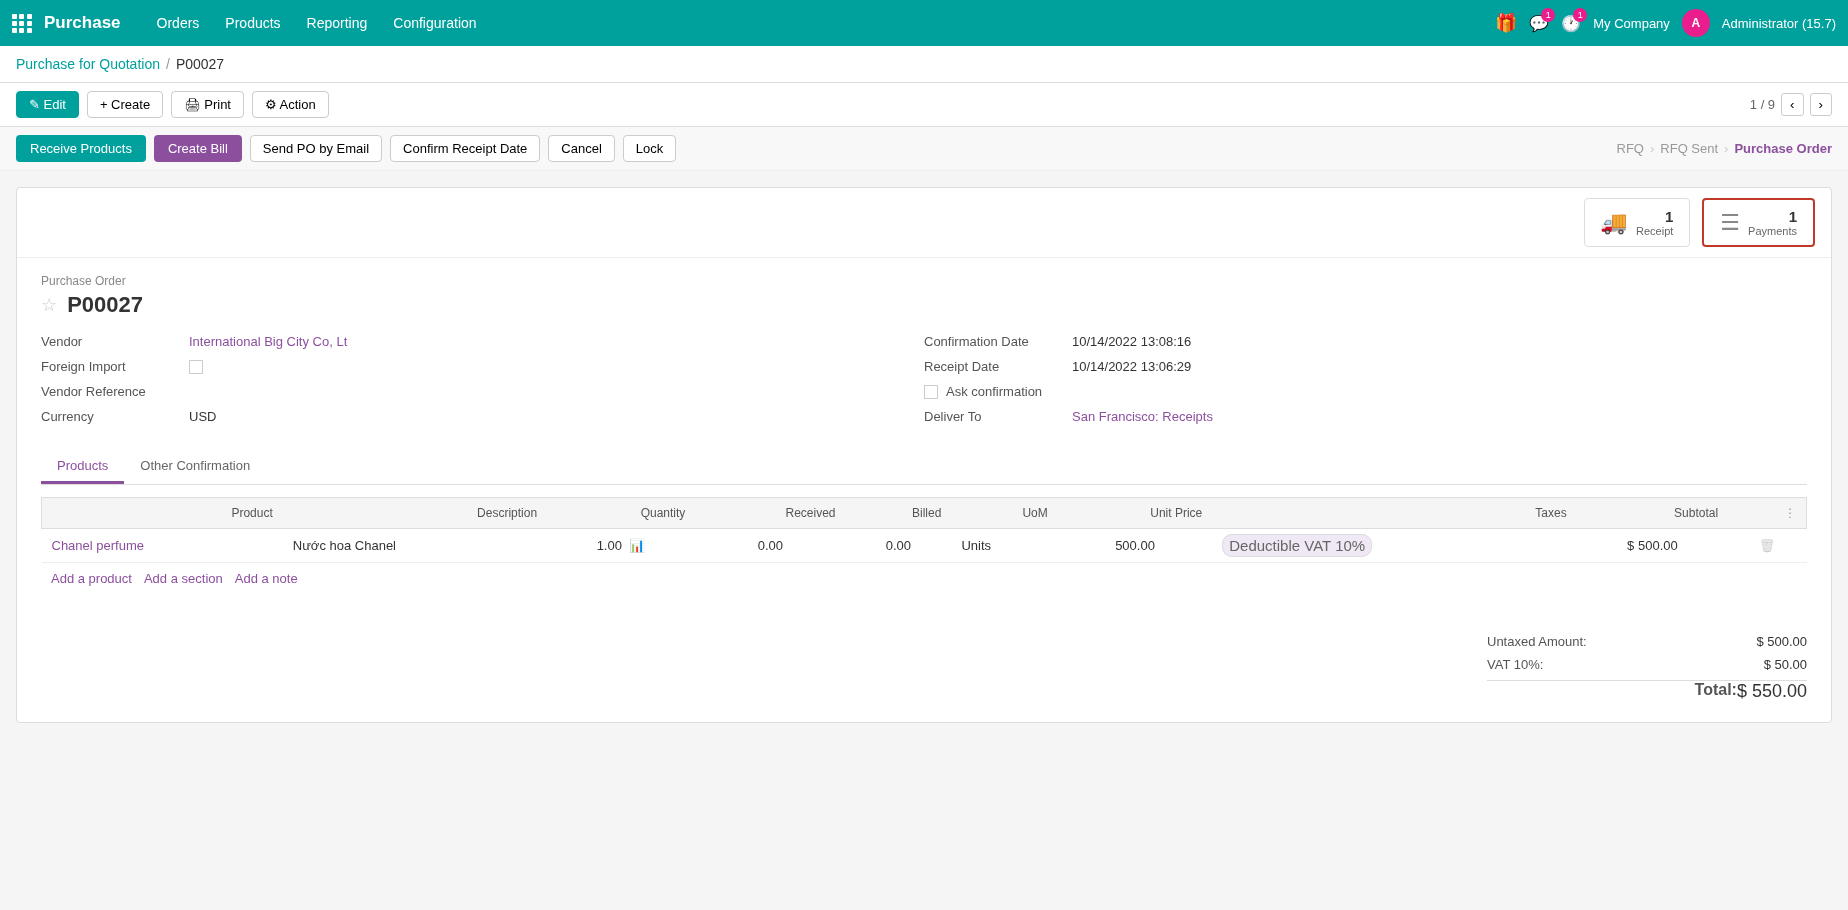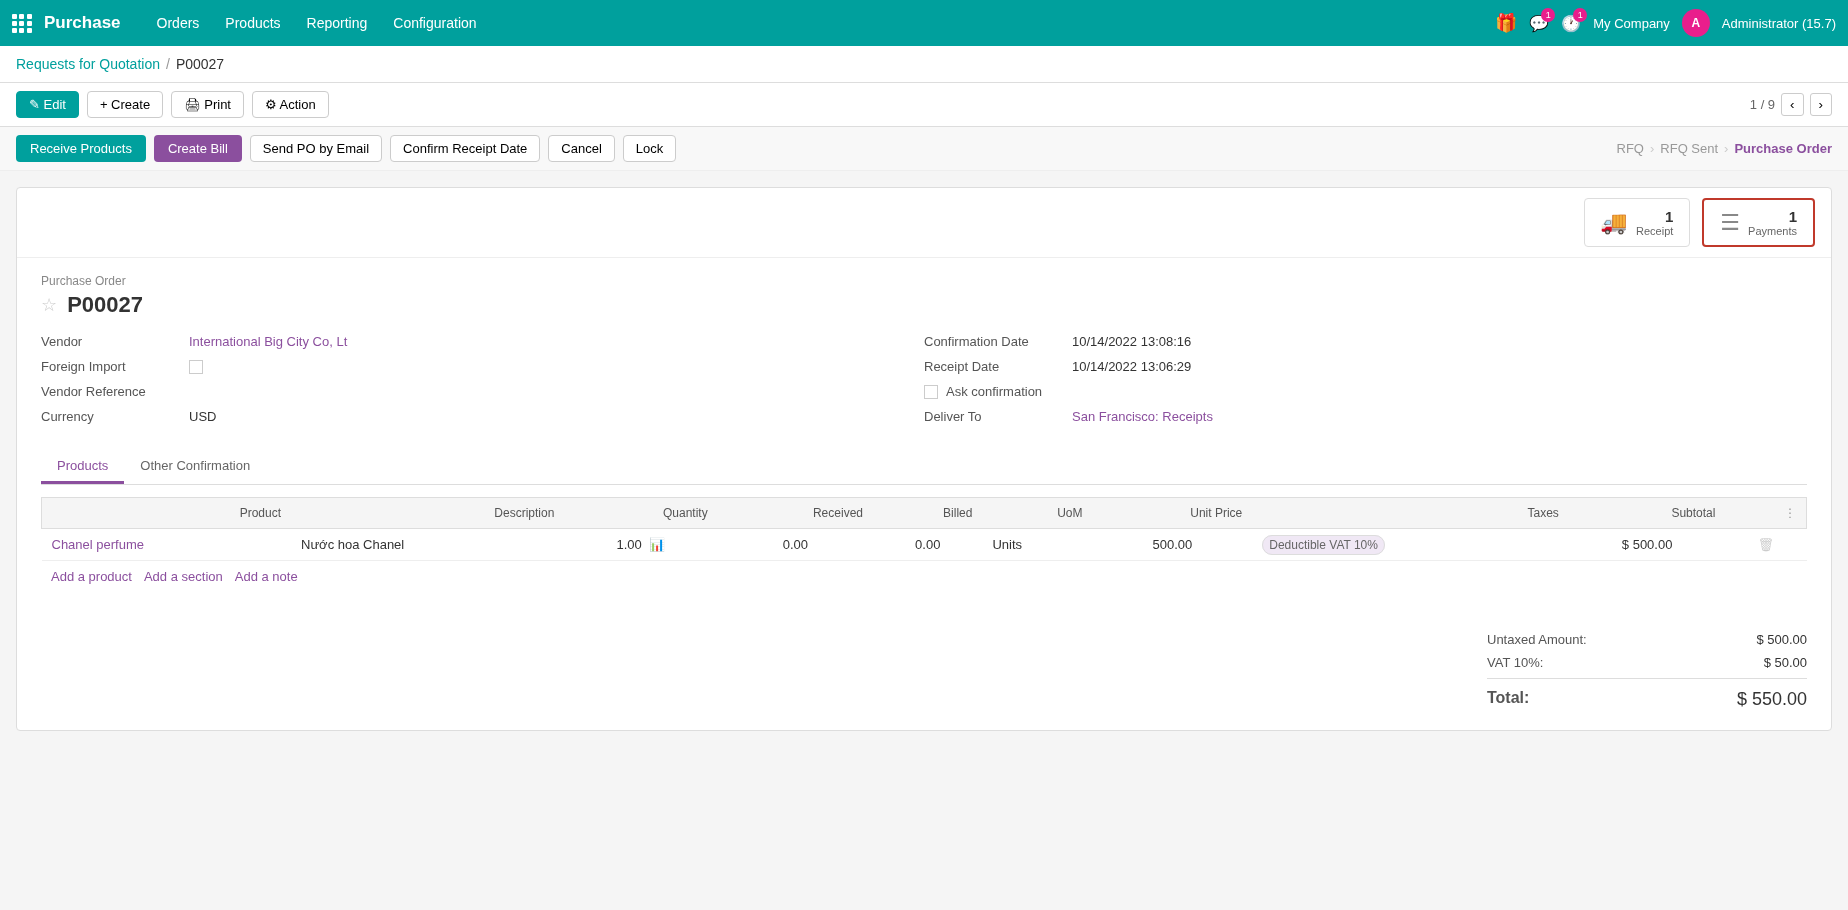--- a/index.html
+++ b/index.html
@@ -317,21 +317,21 @@
       display: flex;
       gap: 12px;
     }
     .add-link { color: #8b4f9e; cursor: pointer; font-size: 13px; }
 
     .tax-badge {
       background: #f0e8f5;
       color: #666;
       padding: 2px 6px;
       border-radius: 10px;
-      font-size: 12px;
+      font-size: 15px;
       border: 1px solid #ddd;
     }
 
     
     .totals-section {
       padding: 16px 24px;
       display: flex;
       justify-content: flex-end;
       margin-top: 20px;
     }
@@ -341,22 +341,23 @@
     .totals-row {
       display: flex;
       justify-content: space-between;
       padding: 4px 0;
       font-size: 13px;
     }
     .totals-row.total-final {
       font-size: 16px;
       font-weight: bold;
       border-top: 1px solid #ddd;
-      padding-top: 10px;
+      padding-top: 0;
       margin-top: 4px;
+      justify-content: flex-end;
     }
     .totals-label { color: #555; }
     .totals-value { color: #333; font-weight: 500; }
     .totals-value.big { font-size: 18px; color: #333; }
 
     .col-options {
       text-align: right;
       color: #999;
       cursor: pointer;
     }
@@ -398,21 +399,21 @@
     </div>
     <div class="company-name">My Company</div>
     <div class="avatar">
       <span>A</span>
     </div>
     <div class="user-name">Administrator (15.7)</div>
   </div>
 </div>
 
 <div class="breadcrumb-bar">
-  <span class="breadcrumb-link">Requests for Quotation</span>
+  <span class="breadcrumb-link">Purchase for Quotation</span>
   <span class="breadcrumb-sep">/</span>
   <span class="breadcrumb-current">P00027</span>
 </div>
 
 <div class="action-bar">
   <button class="btn btn-edit">✎ Edit</button>
   <button class="btn">+ Create</button>
   <button class="btn btn-print">🖨 Print</button>
   <button class="btn btn-action">⚙ Action</button>
   <div class="nav-controls">

